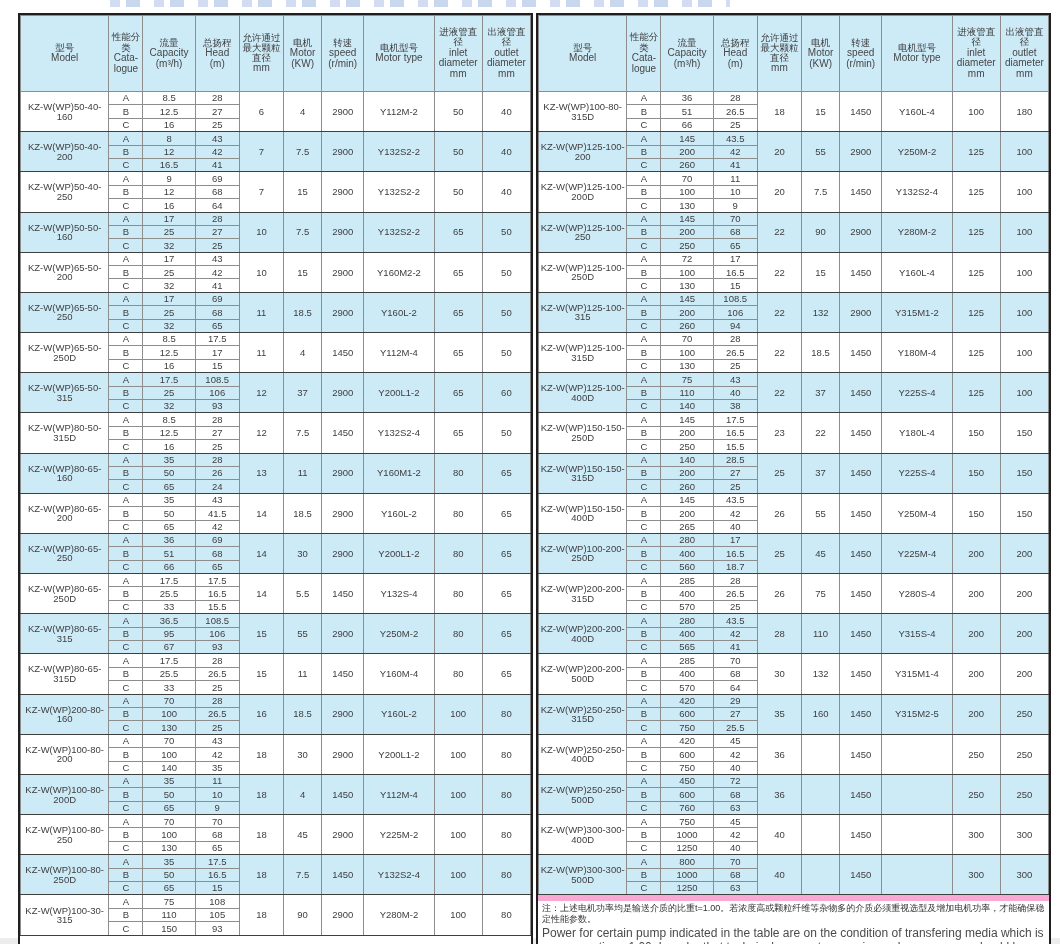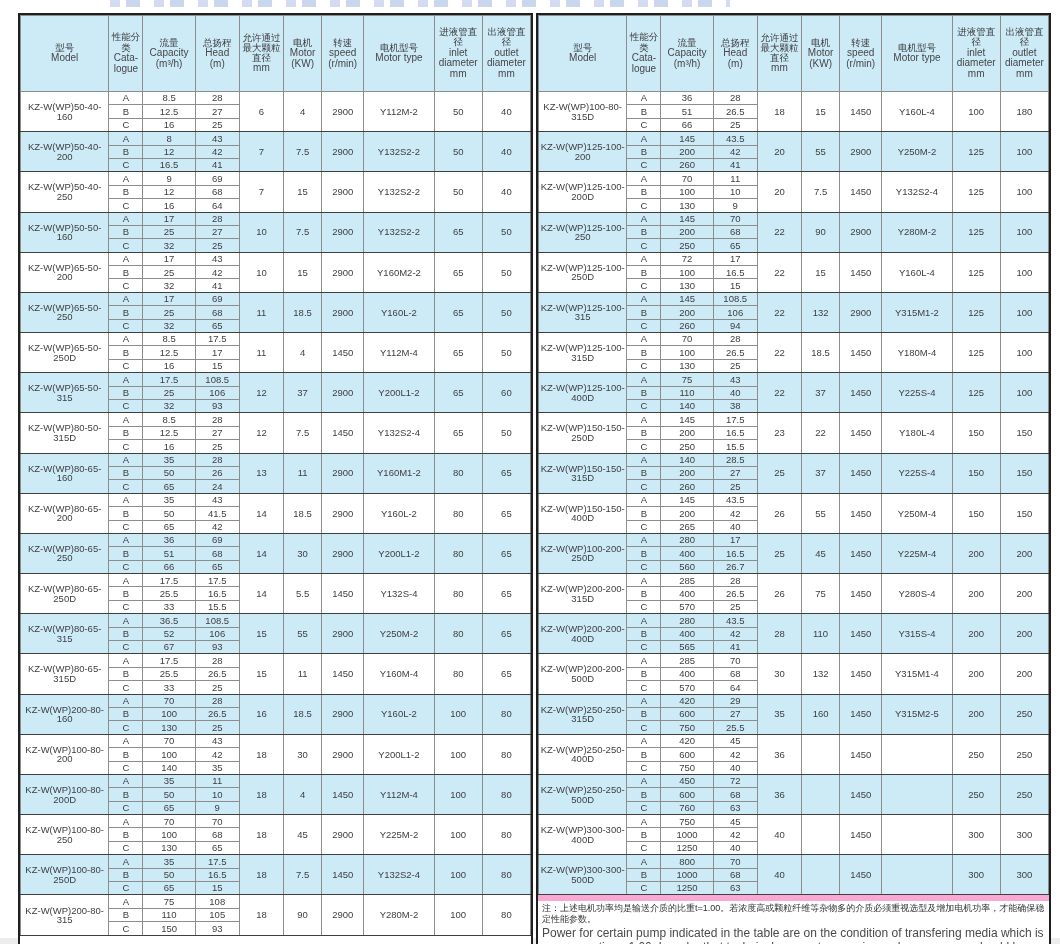--- a/index.html
+++ b/index.html
@@ -380,21 +380,21 @@
               <td>108.5</td>
               <td rowspan="3">15</td>
               <td rowspan="3">55</td>
               <td rowspan="3">2900</td>
               <td rowspan="3">Y250M-2</td>
               <td rowspan="3">80</td>
               <td rowspan="3">65</td>
             </tr>
             <tr class="shade">
               <td>B</td>
-              <td>52</td>
+              <td>95</td>
               <td>106</td>
             </tr>
             <tr class="shade rowend">
               <td>C</td>
               <td>67</td>
               <td>93</td>
             </tr>
             <tr>
               <td rowspan="3" class="model">KZ-W(WP)80-65-315D</td>
               <td>A</td>
@@ -521,21 +521,21 @@
               <td>B</td>
               <td>50</td>
               <td>16.5</td>
             </tr>
             <tr class="shade rowend">
               <td>C</td>
               <td>65</td>
               <td>15</td>
             </tr>
             <tr>
-              <td rowspan="3" class="model">KZ-W(WP)200-80-315</td>
+              <td rowspan="3" class="model">KZ-W(WP)100-30-315</td>
               <td>A</td>
               <td>75</td>
               <td>108</td>
               <td rowspan="3">18</td>
               <td rowspan="3">90</td>
               <td rowspan="3">2900</td>
               <td rowspan="3">Y280M-2</td>
               <td rowspan="3">100</td>
               <td rowspan="3">80</td>
             </tr>
@@ -860,21 +860,21 @@
               <td rowspan="3">200</td>
             </tr>
             <tr class="shade">
               <td>B</td>
               <td>400</td>
               <td>16.5</td>
             </tr>
             <tr class="shade rowend">
               <td>C</td>
               <td>560</td>
-              <td>26.7</td>
+              <td>18.7</td>
             </tr>
             <tr>
               <td rowspan="3" class="model">KZ-W(WP)200-200-315D</td>
               <td>A</td>
               <td>285</td>
               <td>28</td>
               <td rowspan="3">26</td>
               <td rowspan="3">75</td>
               <td rowspan="3">1450</td>
               <td rowspan="3">Y280S-4</td>

